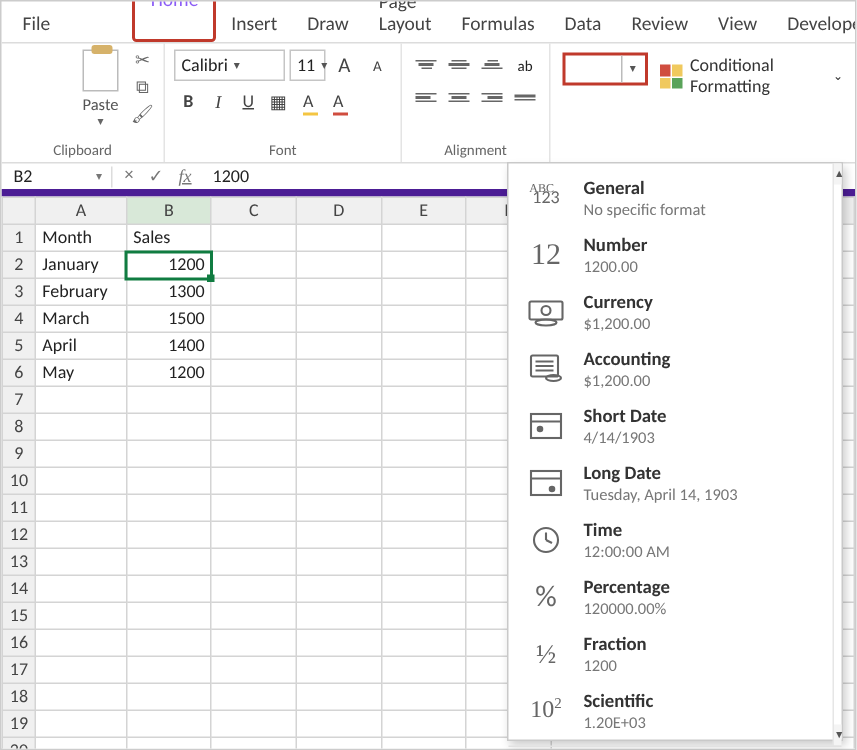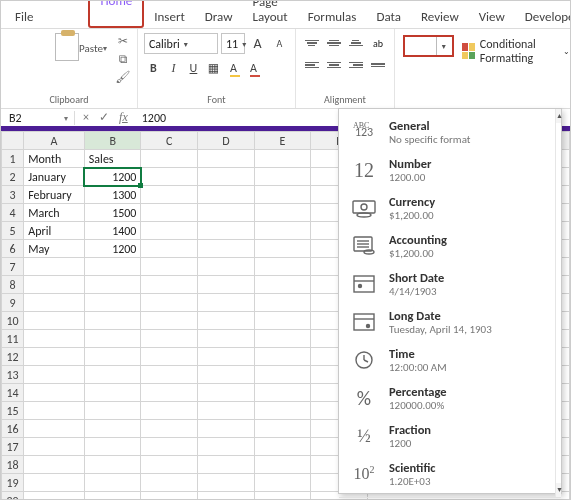--- a/index.html
+++ b/index.html
@@ -56,21 +56,21 @@
     font-size: 10px;
     color: #666;
     padding-top: 2px;
   }
   .group-body {
     display: flex;
     gap: 4px;
     align-items: flex-start;
   }
   
-  .paste-col { display:flex; flex-direction:row; align-items:center;padding-left:48px; }
+  .paste-col { display:flex; flex-direction:column; align-items:center;padding-left:48px; }
   .paste-icon { width:24px; height:28px; background:#fff; border:1px solid #bbb; position:relative; margin-bottom:2px;}
   .paste-icon::before { content:""; position:absolute; top:-4px; left:5px; width:14px; height:6px; background:#d6b26a; border-radius:2px; }
   .paste-label { font-size:11px; color:#555;}
   .small-icons { display:flex; flex-direction:column; gap:2px; margin-left:4px;}
   .small-icons div { width:16px; height:16px; color:#666; font-size:12px; line-height:16px; text-align:center;}
   
   .font-row1 { display:flex; gap:3px; align-items:center;}
   .dd { border:1px solid #c5c5c5; background:#fff; height:21px; display:flex; align-items:center; padding:0 4px; font-size:12px;}
   .dd .arrow { margin-left:4px; font-size:8px; color:#555;}
   .font-name { width:74px; }

